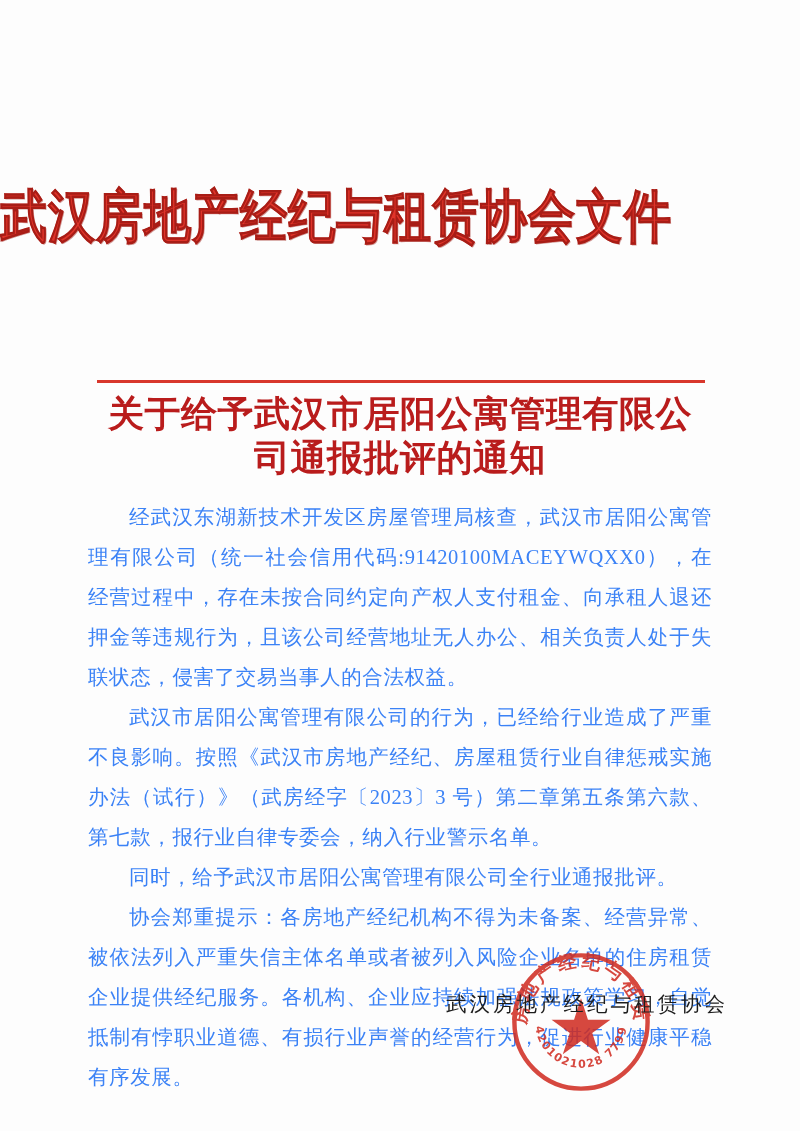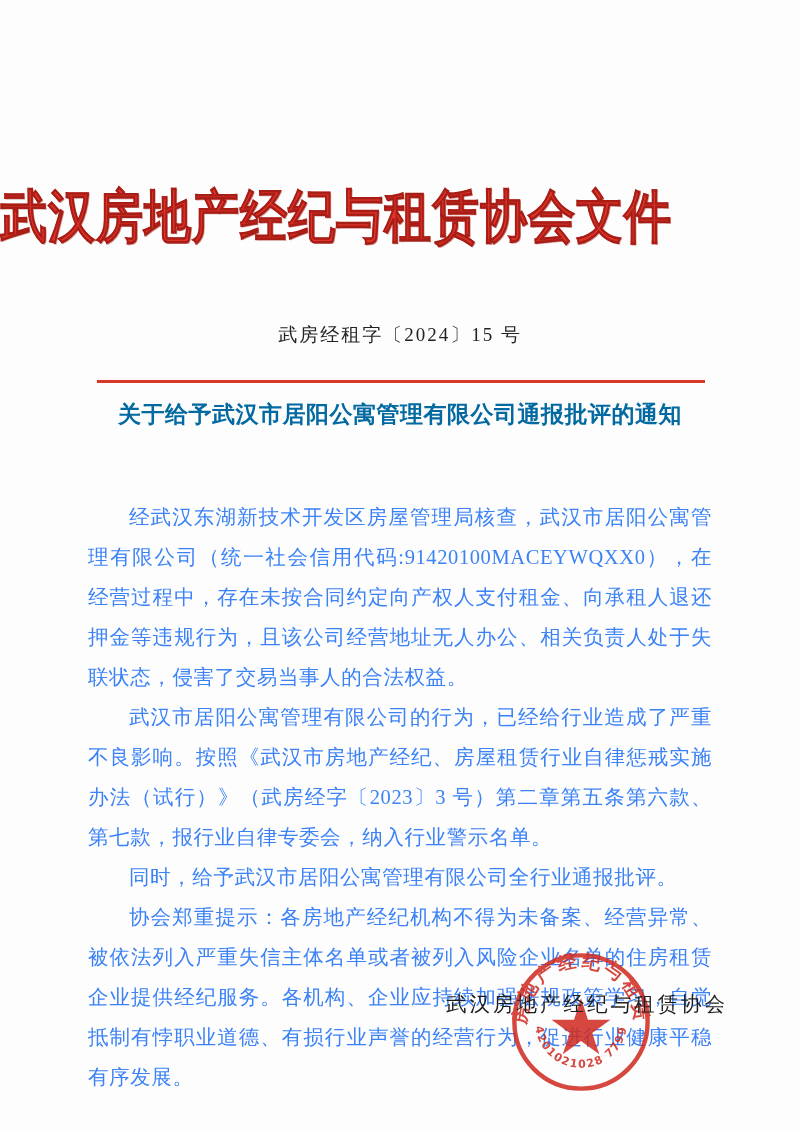--- a/index.html
+++ b/index.html
@@ -65,25 +65,25 @@
     height: 3px;
     background: #d8372c;
   }
   .doc-title {
     position: absolute;
     top: 392px;
     left: 90px;
     width: 620px;
     text-align: center;
     font-family: Liberation Sans, sans-serif;
-    font-size: 23px;
+    font-size: 36px;
     font-weight: bold;
     line-height: 44px;
     letter-spacing: 0.5px;
-    color: #0369a1;
+    color: #b91c1c;
   }
 
   
   .body-copy {
     position: absolute;
     top: 497px;
     left: 88px;
     width: 624px;
     font-size: 20.5px;
     line-height: 40px;
@@ -131,21 +131,20 @@
 </style>
 </head>
 <body>
 
 <div class="page">
 
   <div class="masthead">
     <span class="masthead-title">武汉房地产经纪与租赁协会文件</span>
   </div>
 
-  <div class="doc-number">武房经租字〔2024〕15 号</div>
 
   <div class="title-rule"></div>
 
   <div class="doc-title">关于给予武汉市居阳公寓管理有限公司通报批评的通知</div>
 
   <div class="body-copy">
     <p>经武汉东湖新技术开发区房屋管理局核查，武汉市居阳公寓管理有限公司（统一社会信用代码:91420100MACEYWQXX0），在经营过程中，存在未按合同约定向产权人支付租金、向承租人退还押金等违规行为，且该公司经营地址无人办公、相关负责人处于失联状态，侵害了交易当事人的合法权益。</p>
     <p>武汉市居阳公寓管理有限公司的行为，已经给行业造成了严重不良影响。按照《武汉市房地产经纪、房屋租赁行业自律惩戒实施办法（试行）》（武房经字〔2023〕3 号）第二章第五条第六款、第七款，报行业自律专委会，纳入行业警示名单。</p>
     <p>同时，给予武汉市居阳公寓管理有限公司全行业通报批评。</p>
     <p>协会郑重提示：各房地产经纪机构不得为未备案、经营异常、被依法列入严重失信主体名单或者被列入风险企业名单的住房租赁企业提供经纪服务。各机构、企业应持续加强法规政策学习，自觉抵制有悖职业道德、有损行业声誉的经营行为，促进行业健康平稳有序发展。</p>

